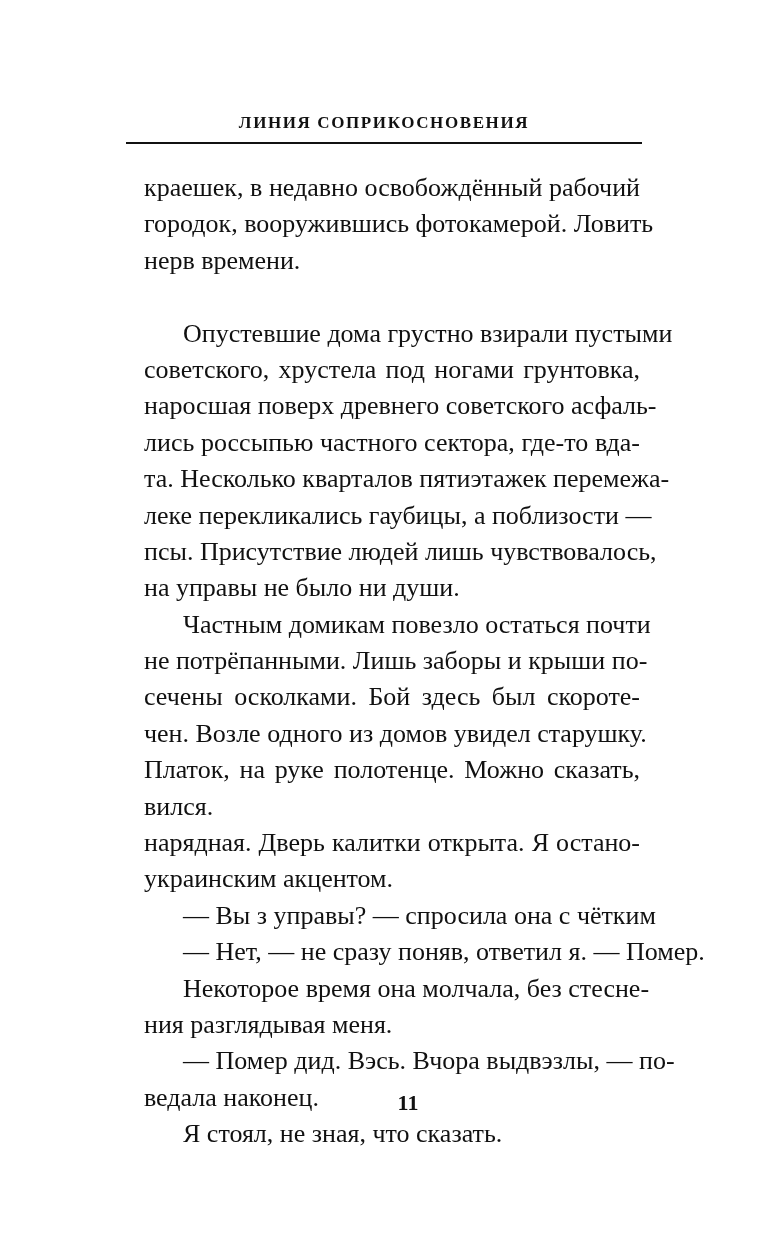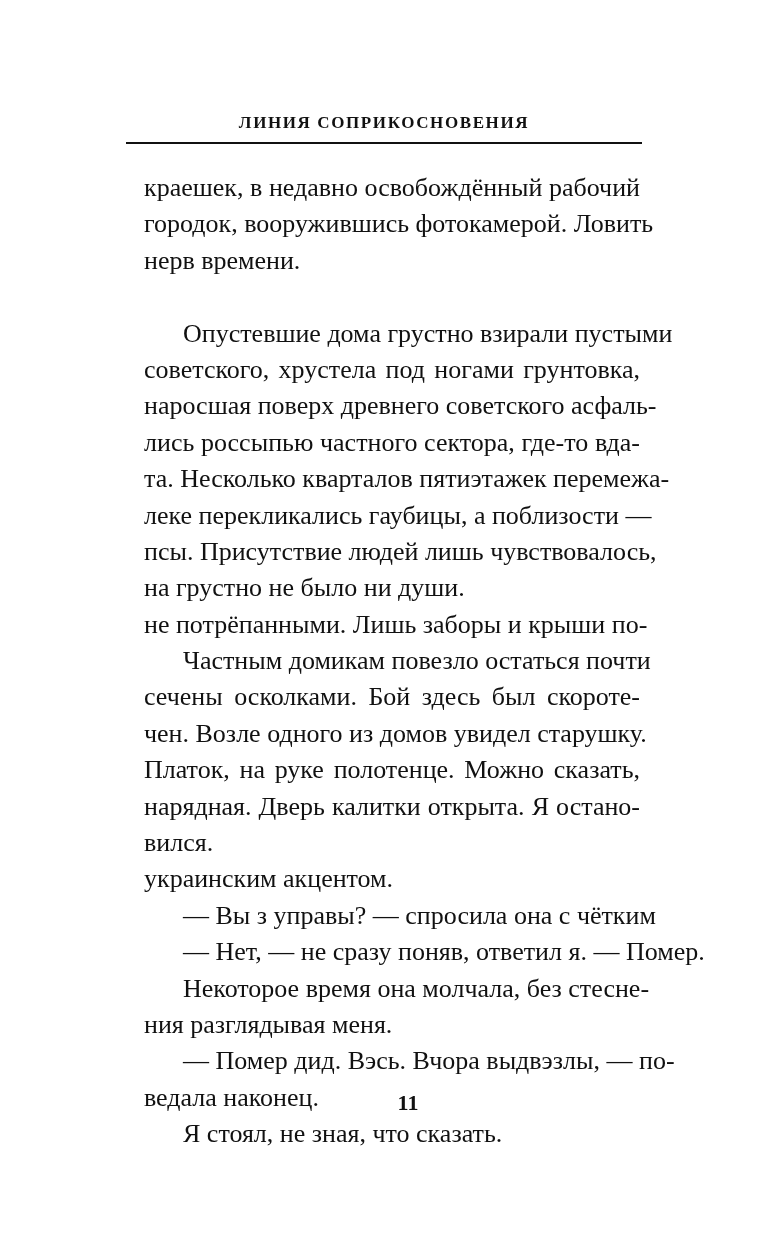--- a/index.html
+++ b/index.html
@@ -86,28 +86,28 @@
     <span class="line">городок, вооружившись фотокамерой. Ловить</span>
     <span class="line last">нерв времени.</span>
     <span class="gap"></span>
     <span class="line">  Опустевшие дома грустно взирали пустыми</span>
     <span class="line">советского, хрустела под ногами грунтовка,</span>
     <span class="line">наросшая поверх древнего советского асфаль-</span>
     <span class="line">лись россыпью частного сектора, где-то вда-</span>
     <span class="line">та. Несколько кварталов пятиэтажек перемежа-</span>
     <span class="line">леке перекликались гаубицы, а поблизости —</span>
     <span class="line">псы. Присутствие людей лишь чувствовалось,</span>
-    <span class="line last">на грустно не было ни души.</span>
+    <span class="line last">на управы не было ни души.</span>
+    <span class="line">  Частным домикам повезло остаться почти</span>
     <span class="line">не потрёпанными. Лишь заборы и крыши по-</span>
-    <span class="line">  Частным домикам повезло остаться почти</span>
     <span class="line">сечены осколками. Бой здесь был скороте-</span>
     <span class="line">чен. Возле одного из домов увидел старушку.</span>
     <span class="line">Платок, на руке полотенце. Можно сказать,</span>
+    <span class="line last">вился.</span>
     <span class="line">нарядная. Дверь калитки открыта. Я остано-</span>
-    <span class="line last">вился.</span>
     <span class="line last">украинским акцентом.</span>
     <span class="line">  — Вы з управы? — спросила она с чётким</span>
     <span class="line">  — Нет, — не сразу поняв, ответил я. — Помер.</span>
     <span class="line">  Некоторое время она молчала, без стесне-</span>
     <span class="line last">ния разглядывая меня.</span>
     <span class="line">  — Помер дид. Вэсь. Вчора выдвэзлы, — по-</span>
     <span class="line last">ведала наконец.</span>
     <span class="line last">  Я стоял, не зная, что сказать.</span>
   </div>
 

